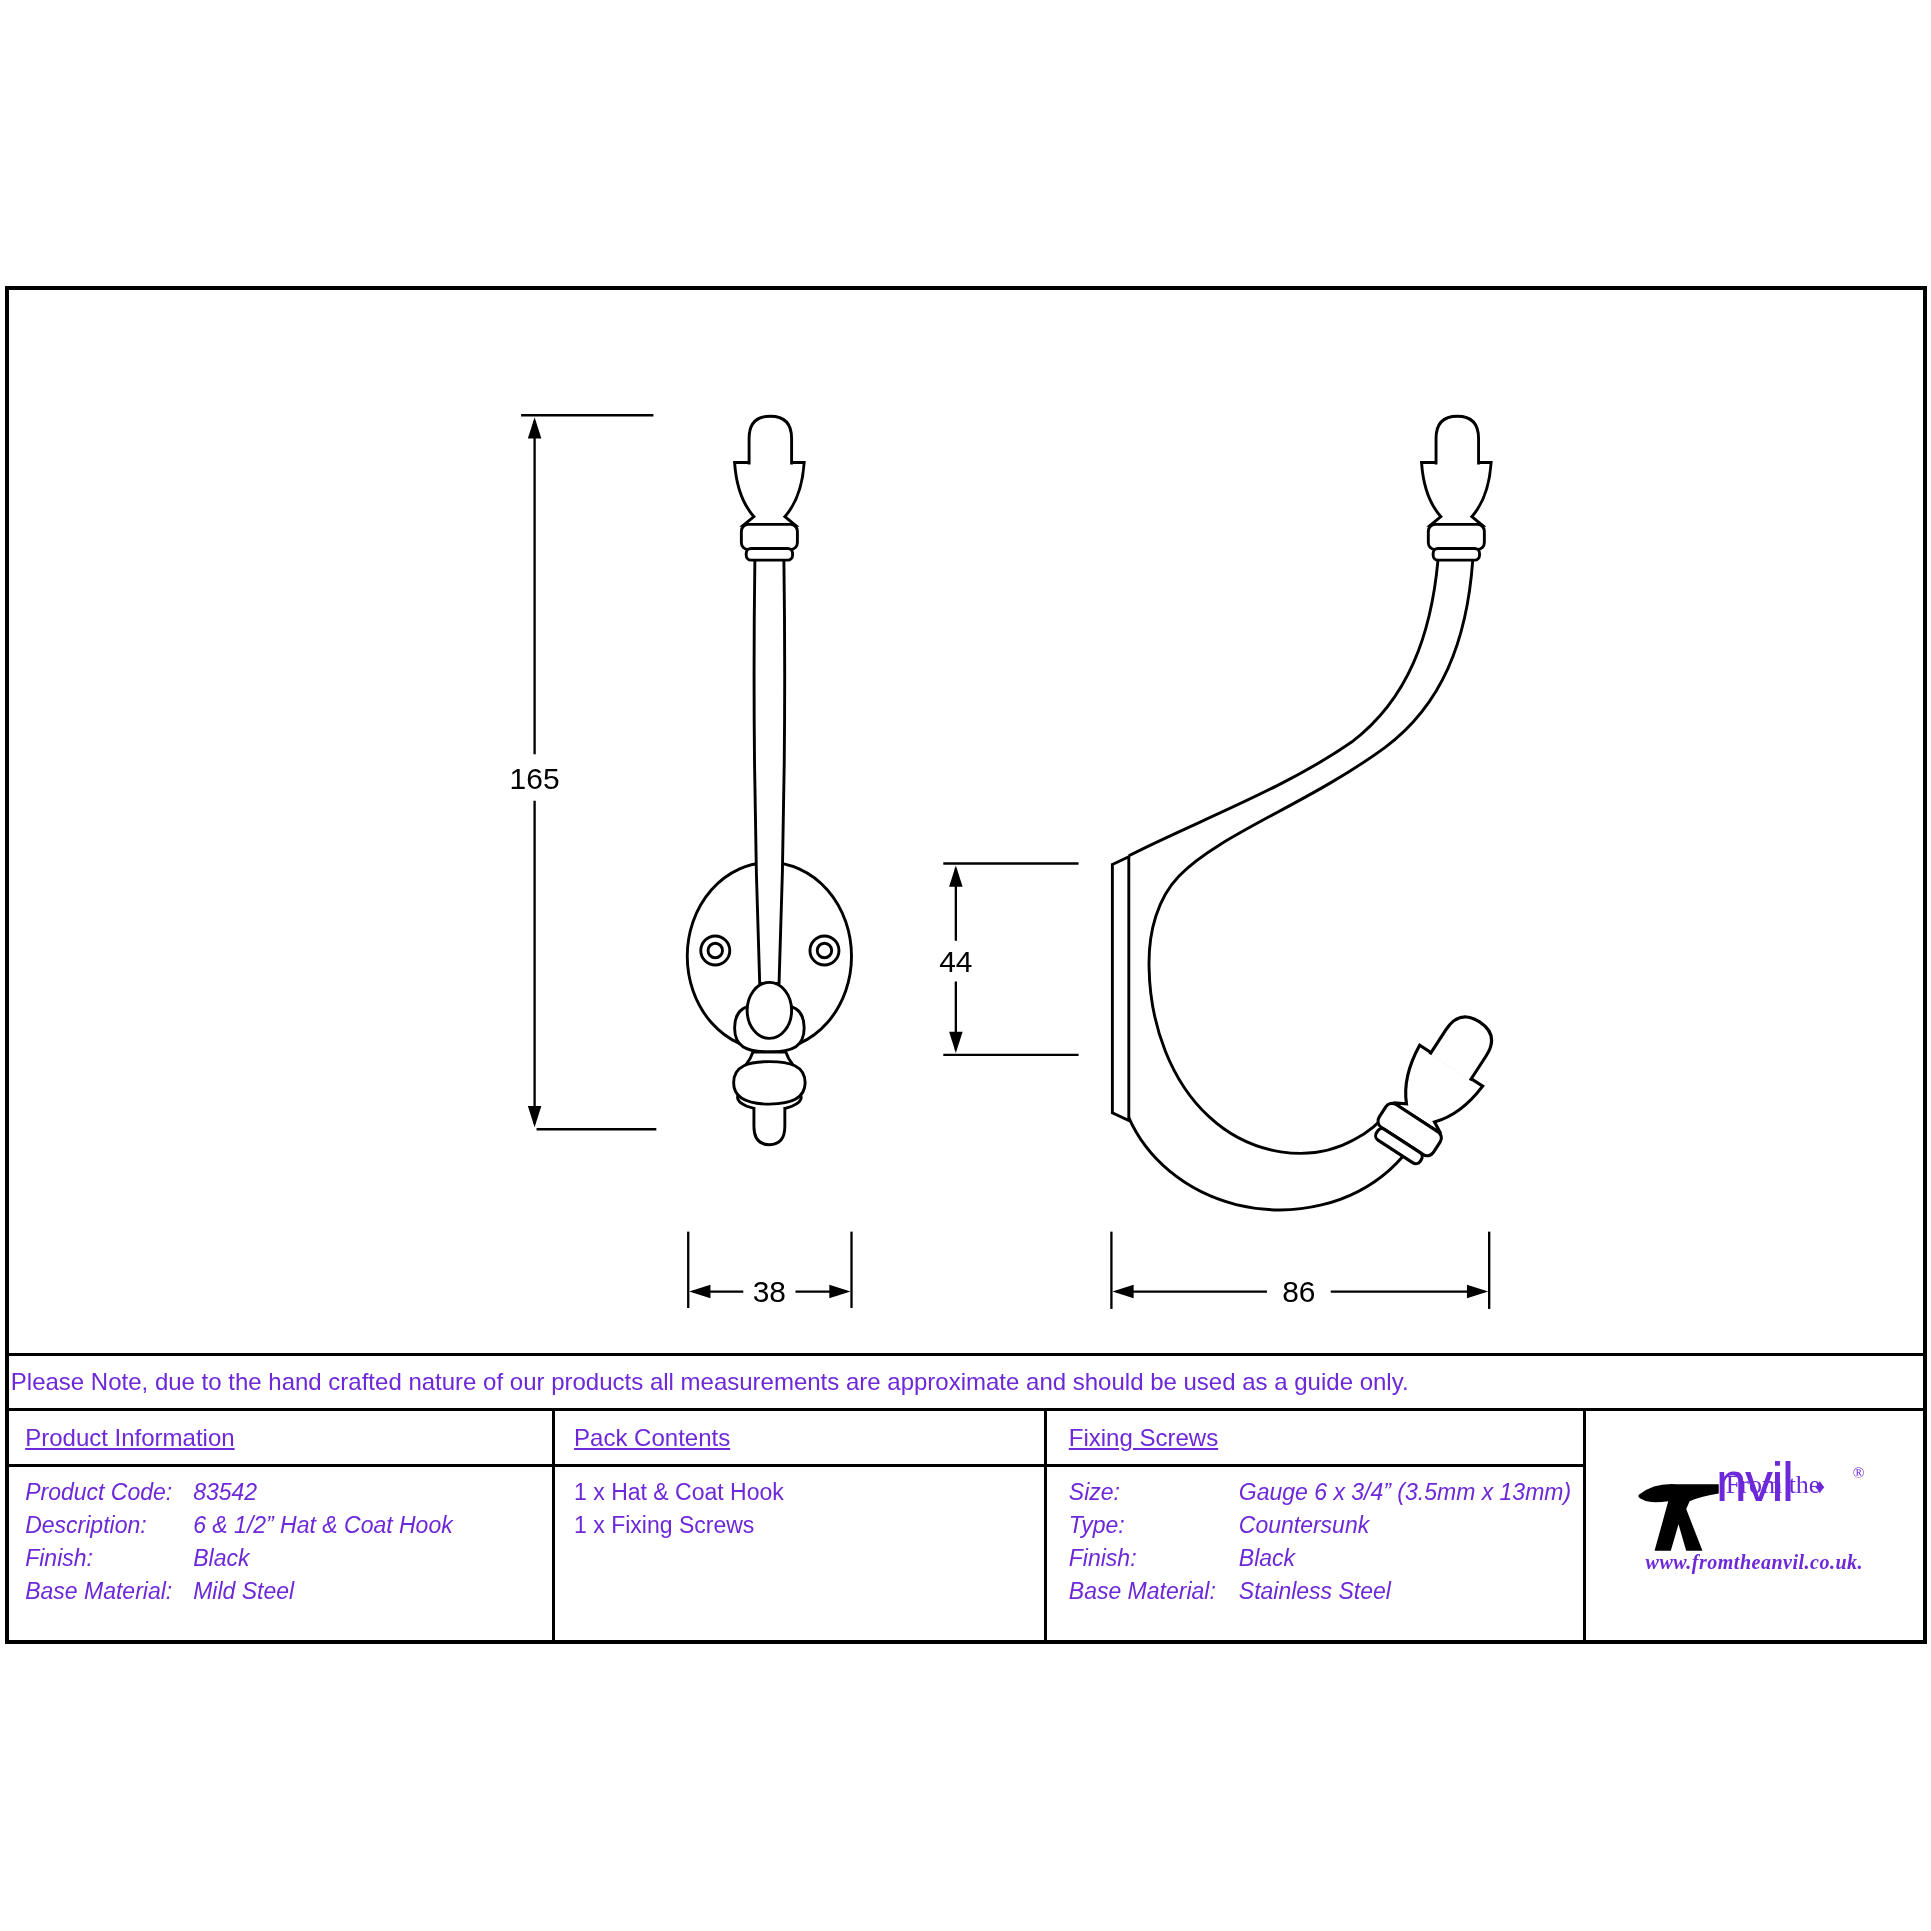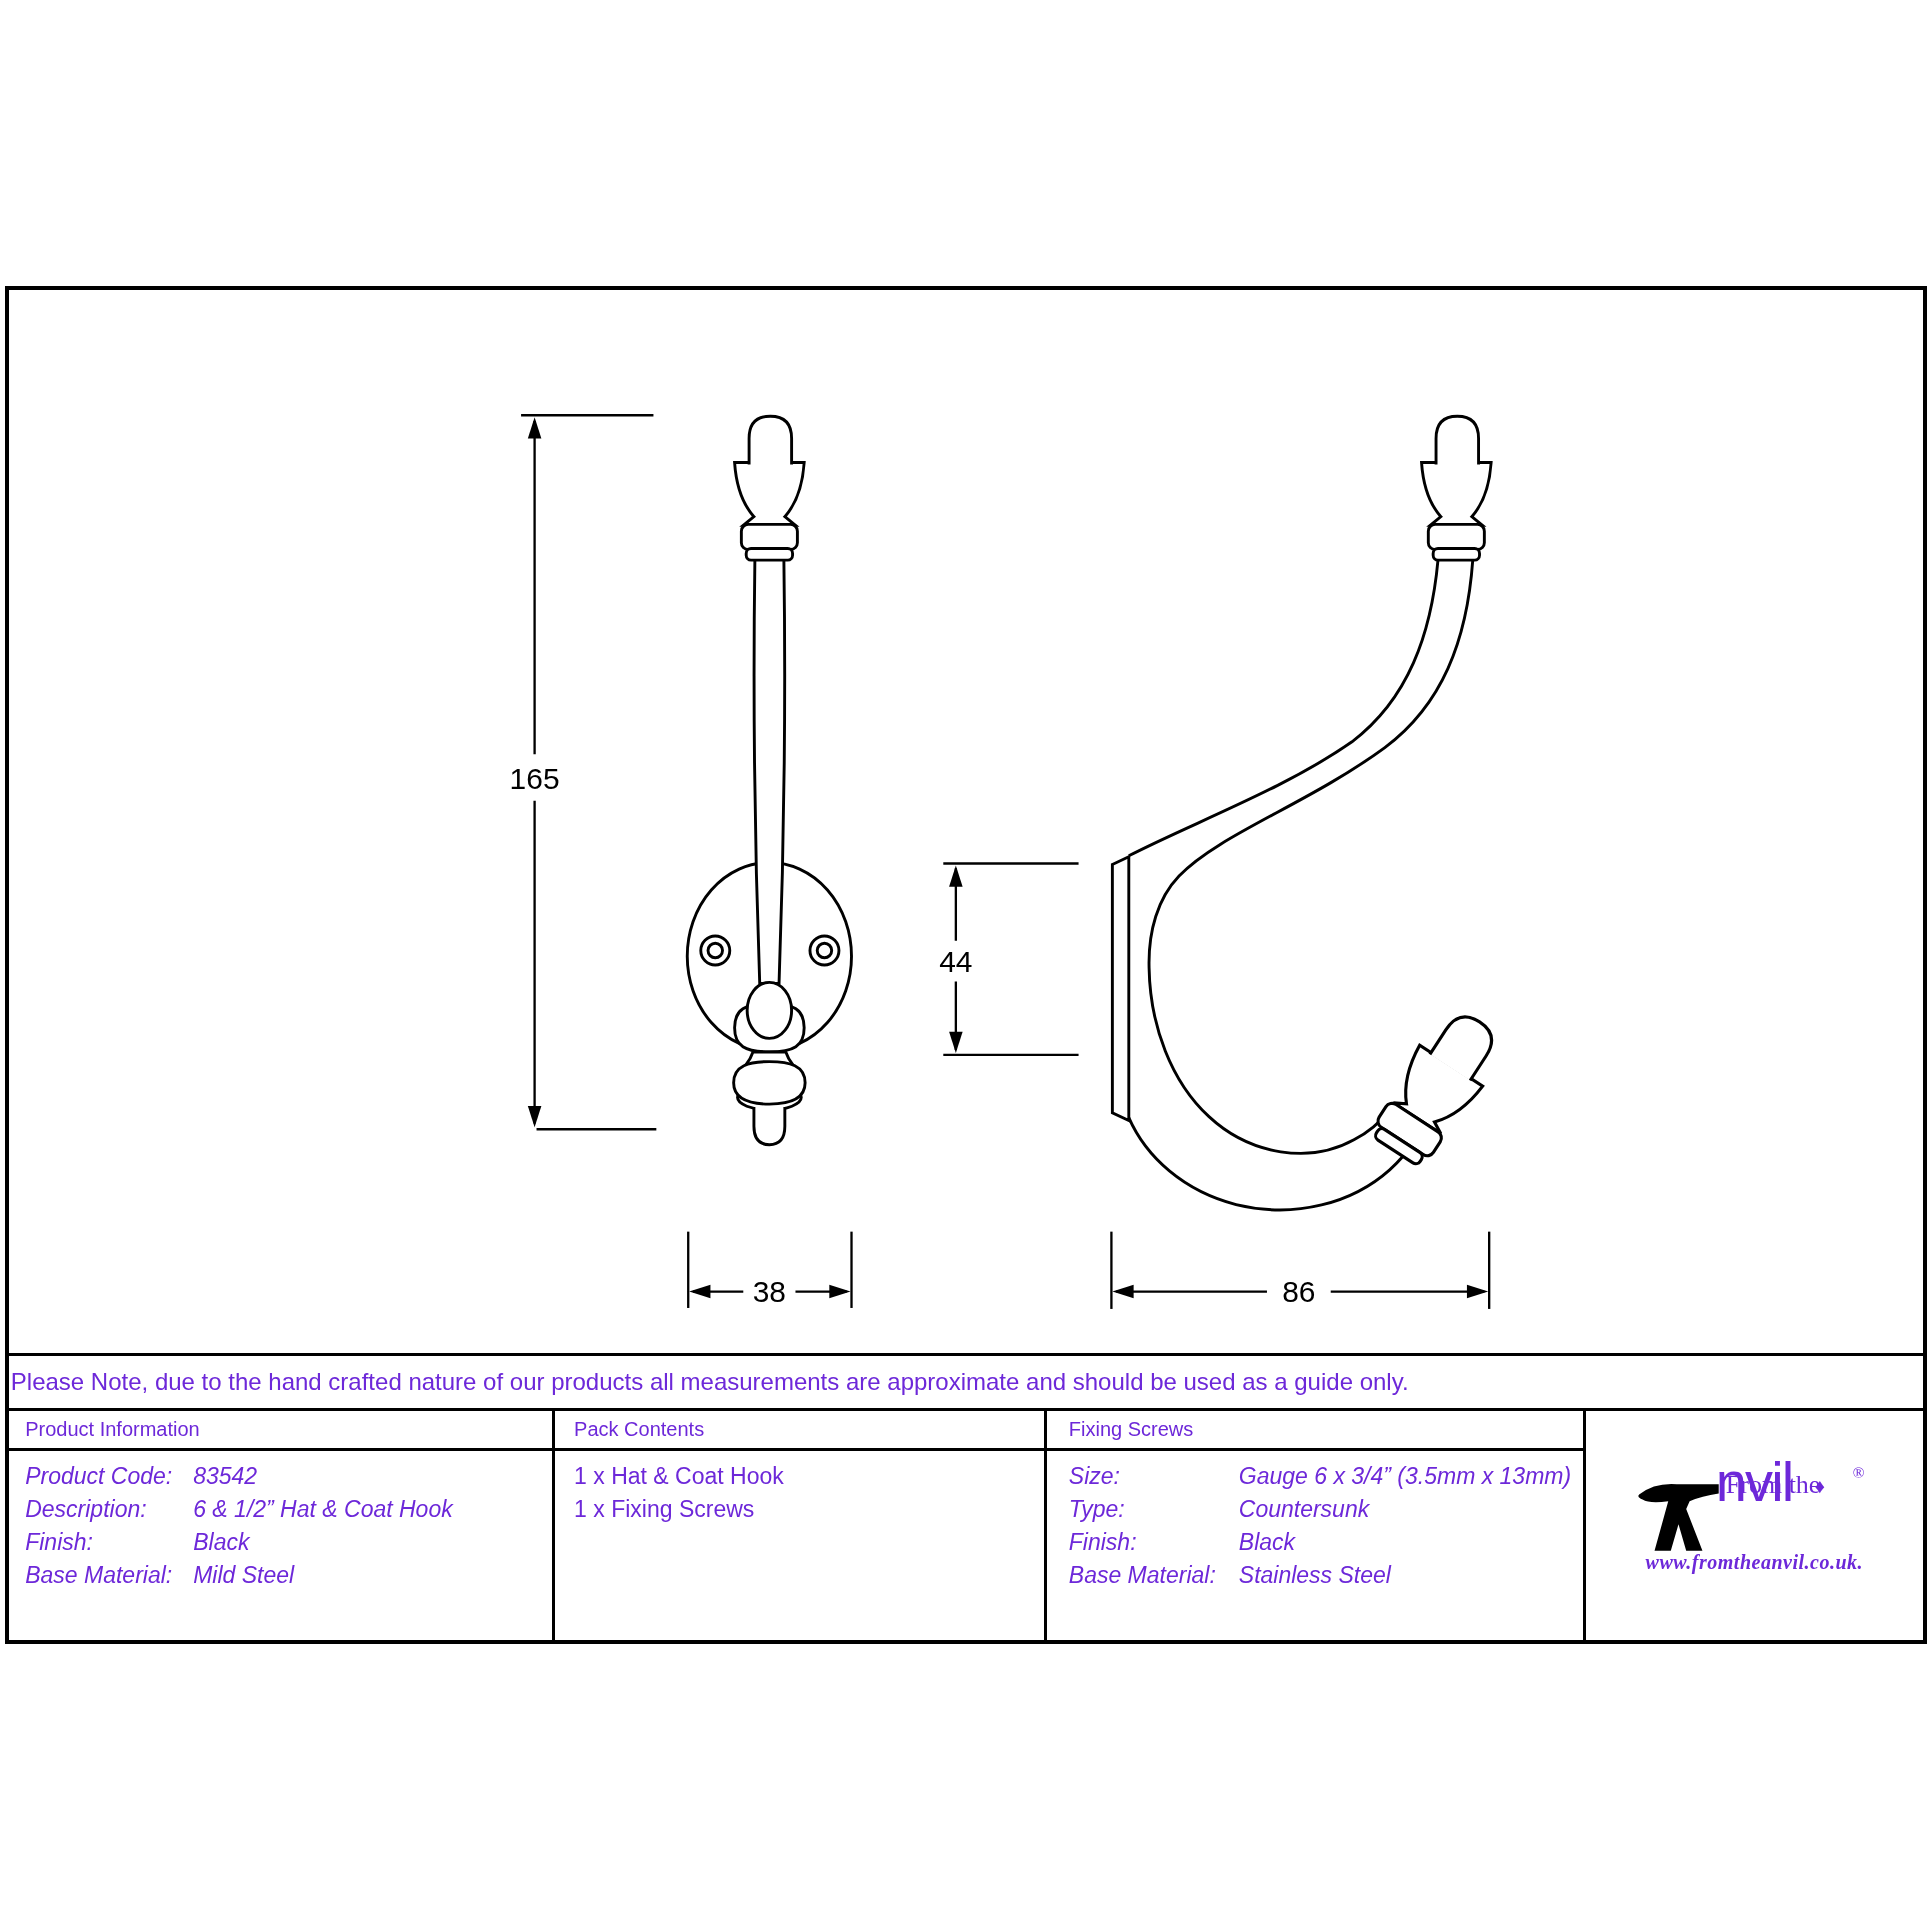--- a/index.html
+++ b/index.html
@@ -15,22 +15,22 @@
   .dim-arrow{fill:#000;stroke:none;}
   .dim-label{font-family:"Liberation Sans",sans-serif;font-size:31px;fill:#000;text-anchor:middle;}
   #note-row{height:55px;border-top:3.9px solid #000;box-sizing:border-box;display:flex;align-items:center;
         padding-left:2px;font-size:24px;}
   #info-table{height:232px;border-top:3.9px solid #000;box-sizing:border-box;display:flex;}
   .col{box-sizing:border-box;height:100%;}
   #col-product{width:546px;border-right:3.9px solid #000;}
   #col-pack{width:492px;border-right:3.9px solid #000;}
   #col-screws{width:539px;border-right:3.9px solid #000;}
   #col-logo{flex:1 1 auto;display:flex;align-items:center;justify-content:center;}
-  .col-header{height:40px;border-bottom:3.9px solid #000;box-sizing:border-box;
-        display:flex;align-items:center;font-size:20px;}
+  .col-header{height:56px;border-bottom:3.9px solid #000;box-sizing:border-box;
+        display:flex;align-items:center;font-size:24px;text-decoration:underline;}
   #col-product .col-header,#col-product .col-body{padding-left:16.4px;}
   #col-pack .col-header,#col-pack .col-body{padding-left:19.3px;}
   #col-screws .col-header,#col-screws .col-body{padding-left:22px;}
   .col-body{padding-top:8.7px;font-size:23px;line-height:33px;}
   .kv{display:grid;grid-template-columns:168px 1fr;}
   #col-screws .kv{grid-template-columns:170px 1fr;}
   .kv span{white-space:nowrap;font-style:italic;}
   
   #logo-block{position:relative;width:243px;height:112px;}
   #anvil-icon{position:absolute;left:0;top:9.7px;width:91px;height:77px;}

